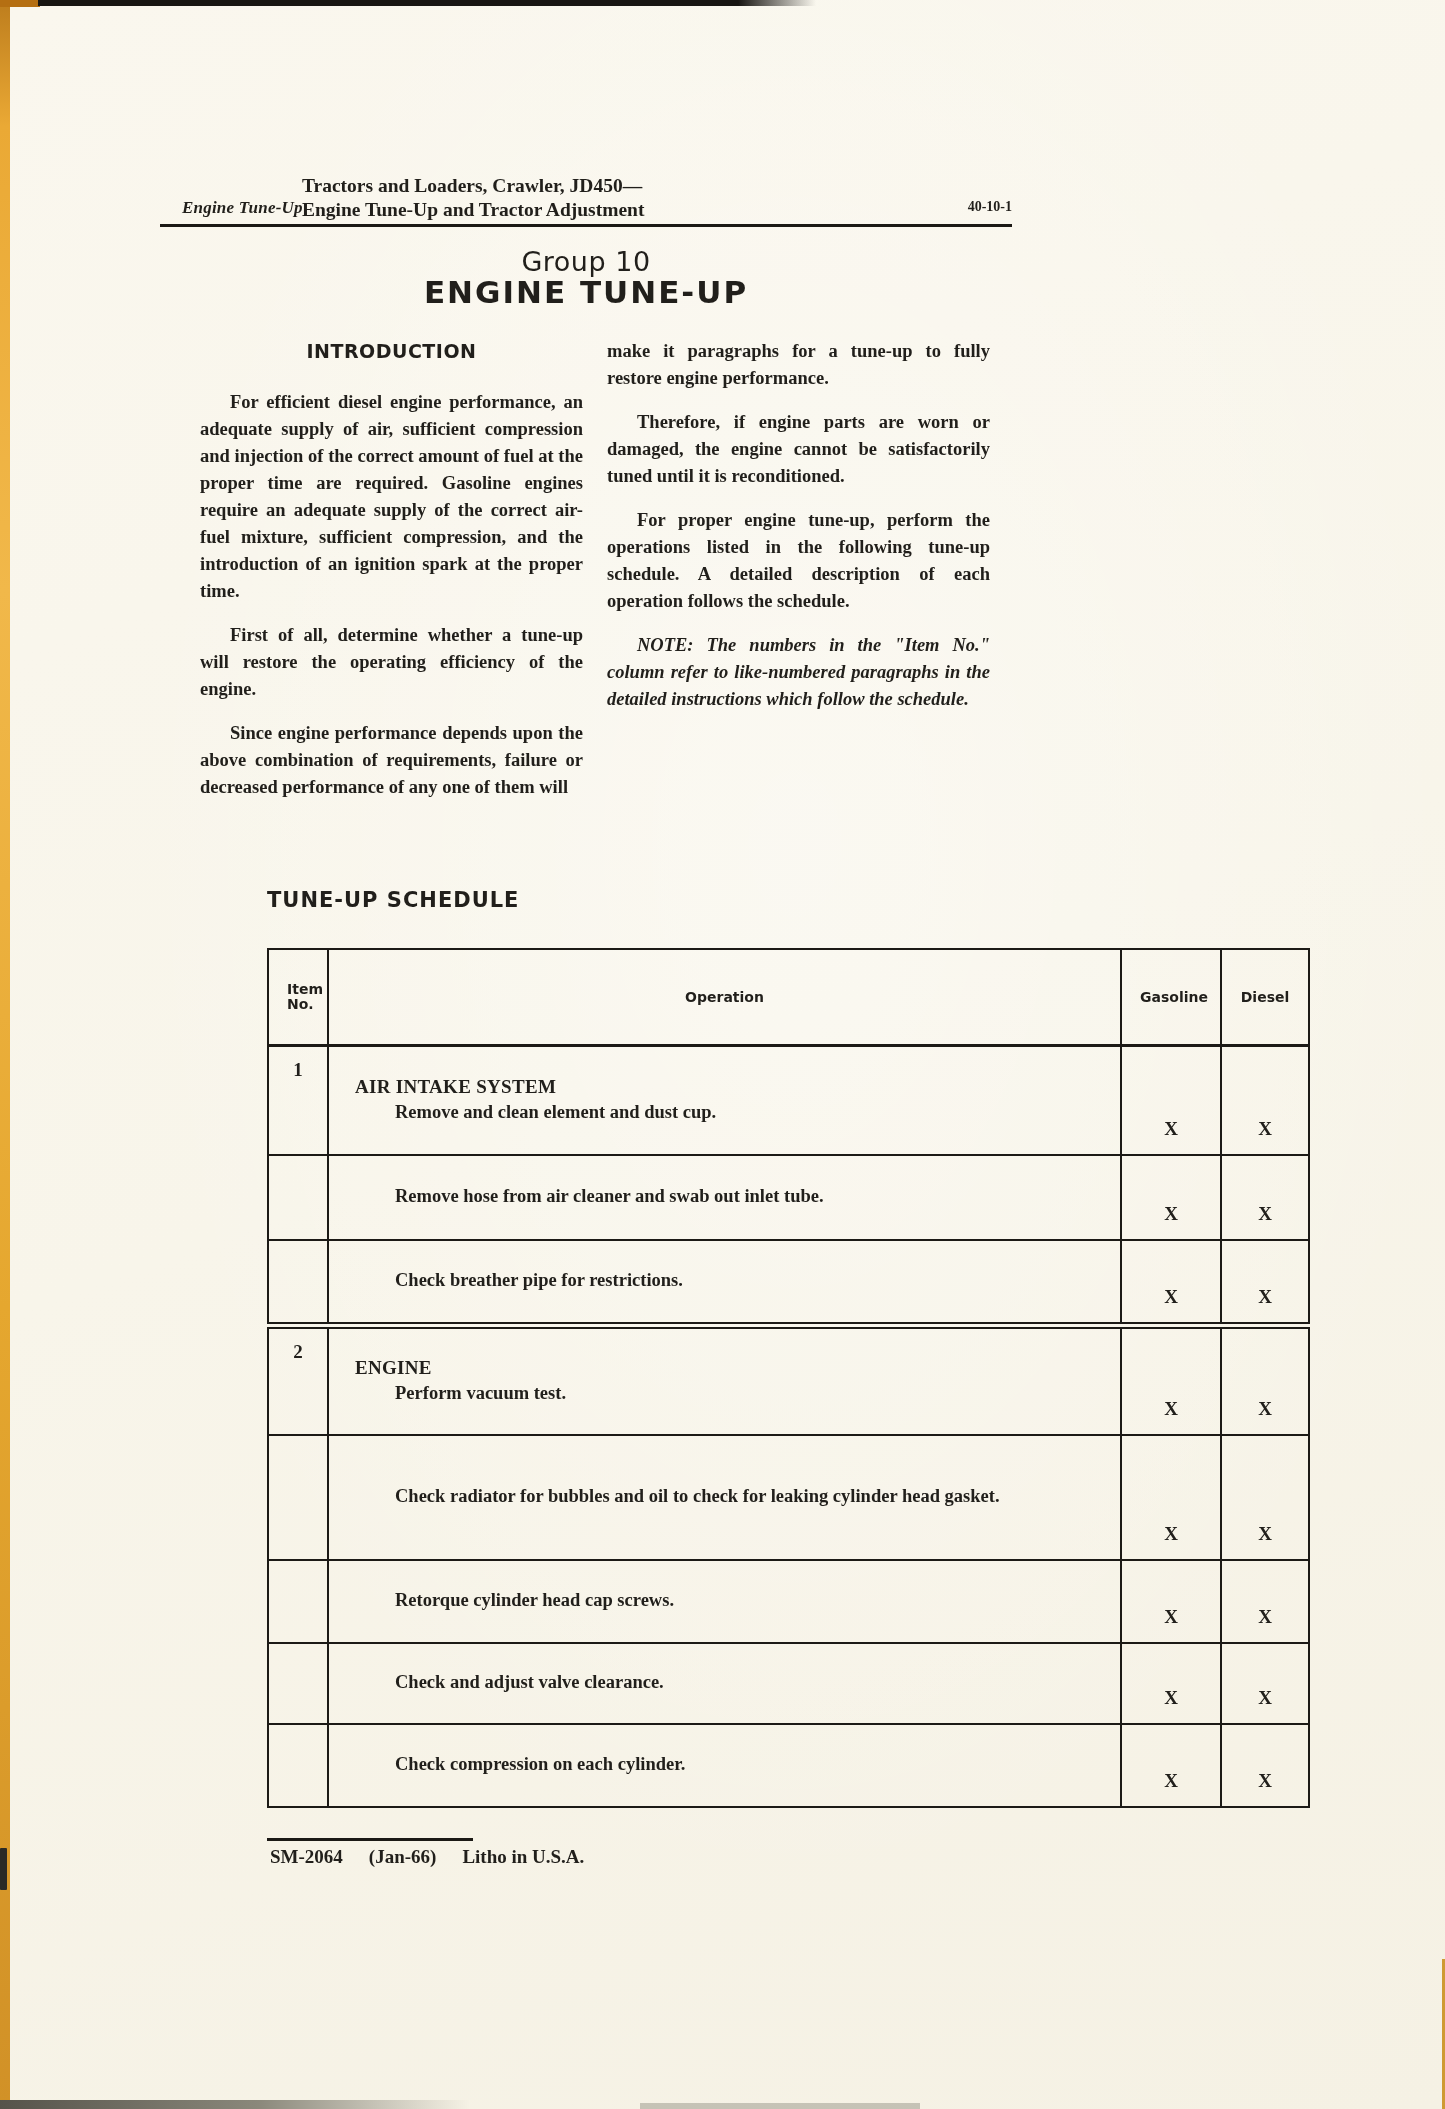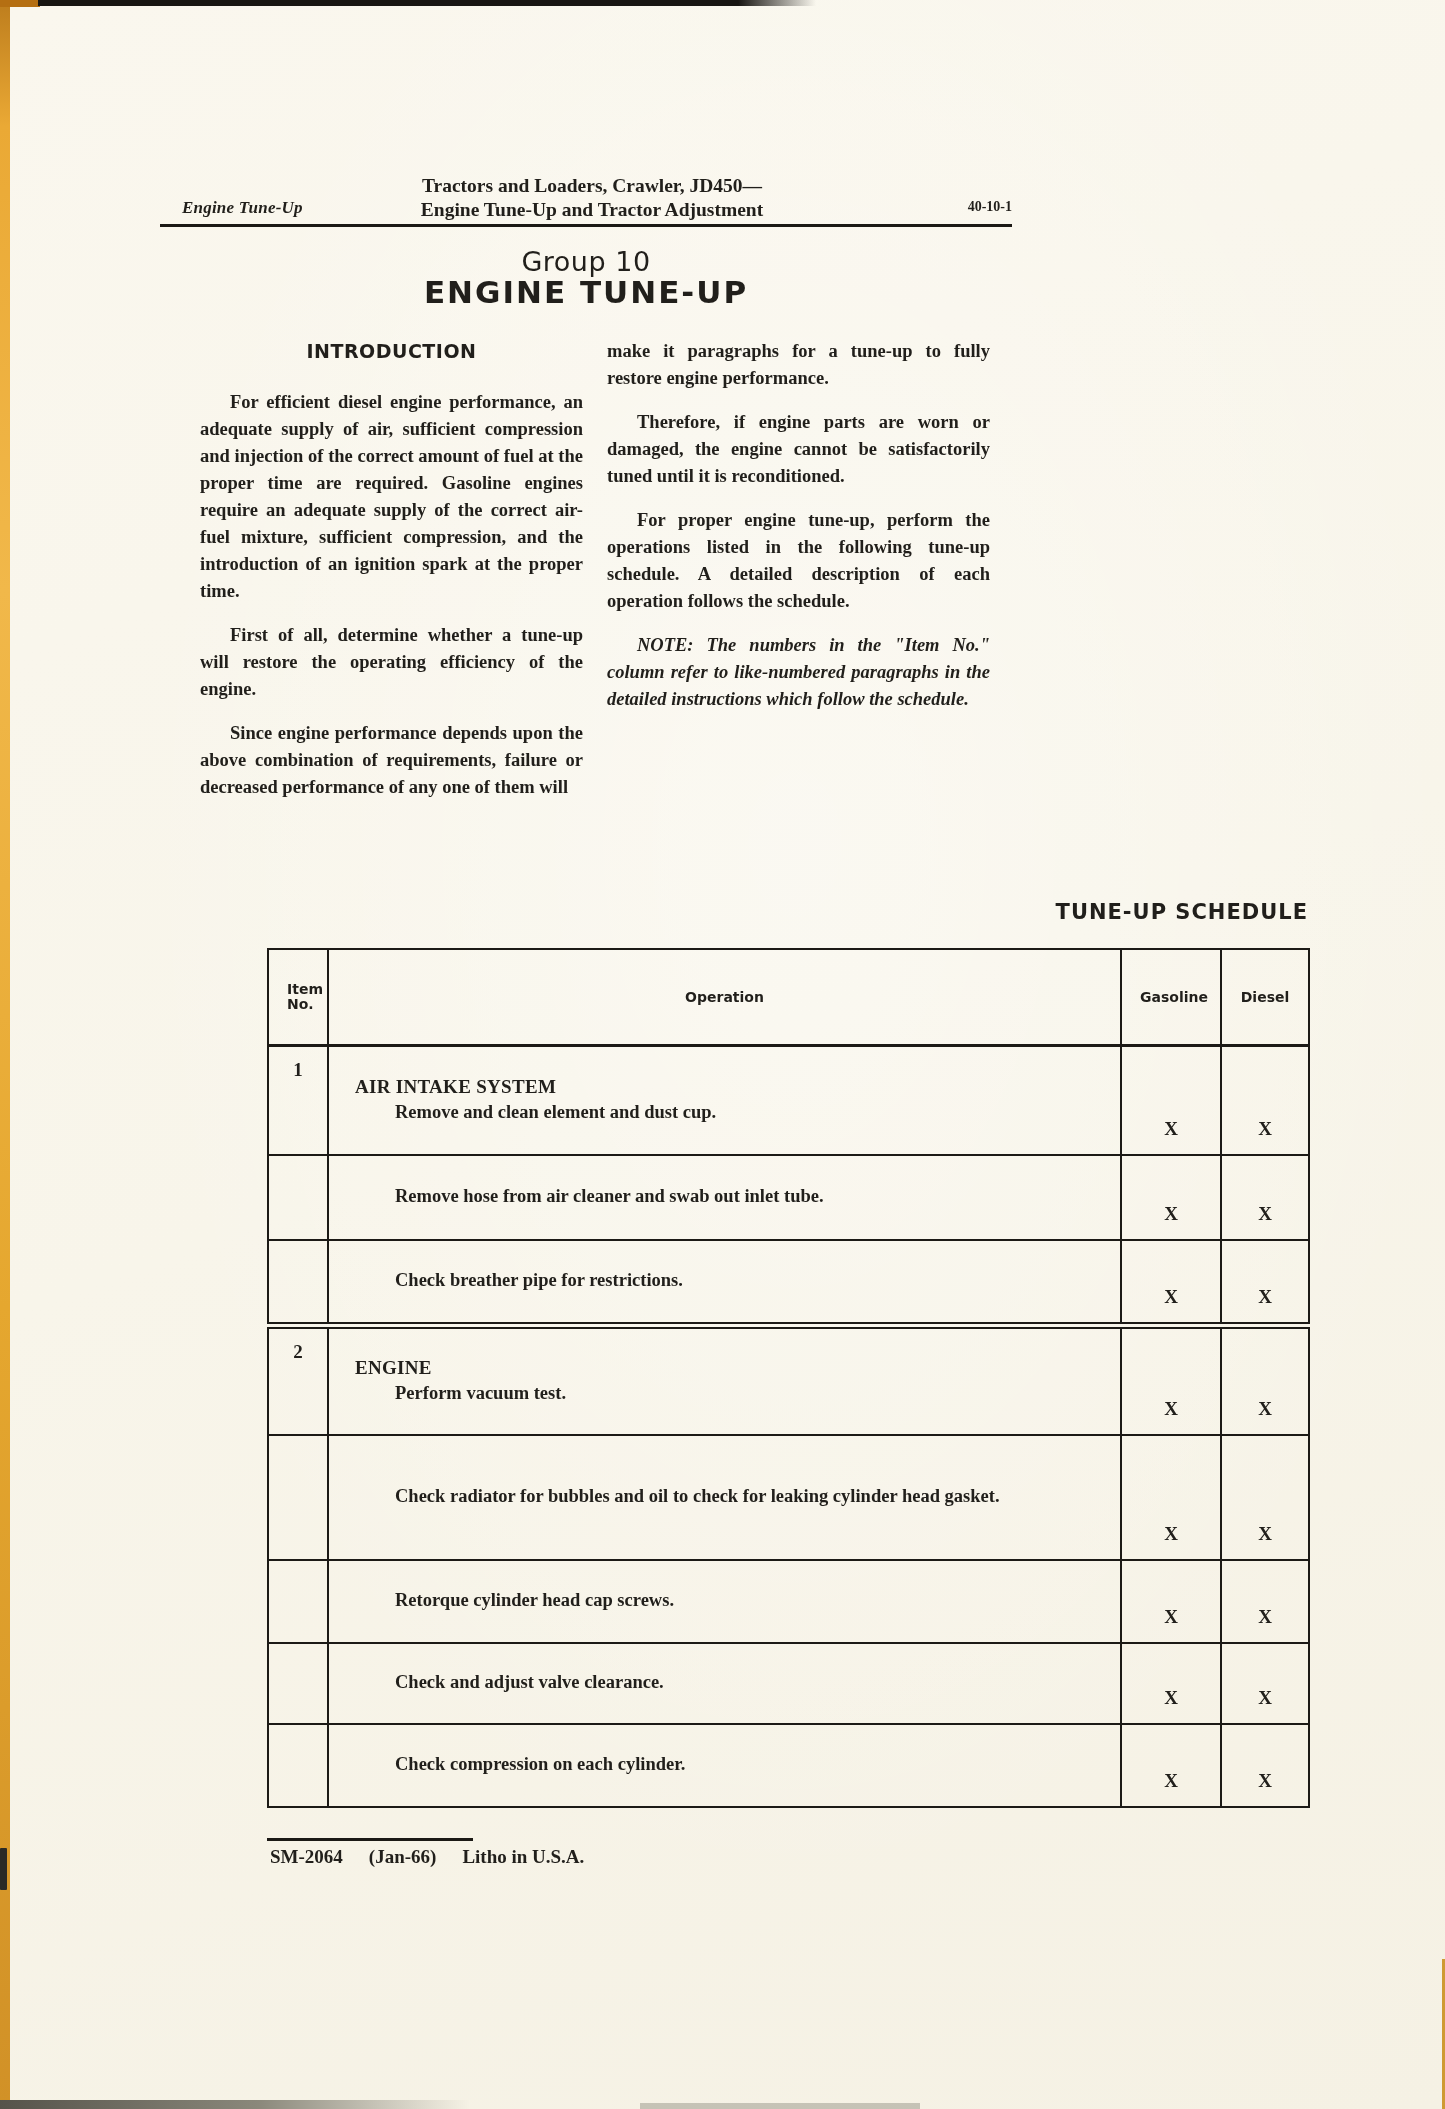--- a/index.html
+++ b/index.html
@@ -21,21 +21,21 @@
     background:linear-gradient(to right,#181613 0%,#181613 90%,rgba(24,22,19,0) 100%);}
   .edge-bottom-1{position:absolute;left:0;bottom:0;width:470px;height:9px;
     background:linear-gradient(to right,#55534a 0%,#8a887b 55%,rgba(160,158,146,0) 100%);}
   .edge-bottom-2{position:absolute;left:640px;bottom:0;width:280px;height:6px;background:rgba(140,138,125,.45);}
   .edge-right-orange{position:absolute;right:0;bottom:0;width:3px;height:150px;background:#cf9a33;}
   .edge-left-mark{position:absolute;left:0;top:1848px;width:7px;height:42px;background:#2a2a26;border-radius:1px;}
 
   
   .running-title{position:absolute;left:182px;top:198px;
     font-style:italic;font-weight:bold;font-size:17px;letter-spacing:.2px;}
-  .header-center{position:absolute;left:302px;top:174px;width:580px;text-align:center;
+  .header-center{position:absolute;left:302px;top:174px;width:580px;
     font-weight:bold;font-size:19.5px;line-height:24px;}
   .page-number{position:absolute;left:880px;top:199px;width:132px;text-align:right;
     font-weight:bold;font-size:14px;}
   .header-rule{position:absolute;left:160px;top:224px;width:852px;height:3px;background:#1b1915;}
 
   
   .group-title{position:absolute;left:160px;top:246px;width:852px;text-align:center;
     font-family:"DejaVu Sans", sans-serif;font-weight:normal;font-size:27px;letter-spacing:.5px;}
   .main-title{position:absolute;left:160px;top:274px;width:852px;text-align:center;
     font-family:"DejaVu Sans", sans-serif;font-weight:bold;font-size:31px;letter-spacing:2px;}
@@ -43,22 +43,22 @@
   
   .columns{position:absolute;left:200px;top:338px;width:790px;display:flex;gap:24px;justify-content:space-between;}
   .col{width:383px;font-weight:bold;font-size:18.5px;line-height:27px;text-align:justify;}
   .intro-heading{text-align:center;font-family:"DejaVu Sans", sans-serif;
     font-weight:bold;font-size:19px;letter-spacing:.5px;margin:0 0 24px 0;}
   .col p{margin:0 0 17px 0;text-indent:30px;}
   .col p.no-indent{text-indent:0;}
   .col p.note{font-style:italic;}
 
   
-  .schedule-title{position:absolute;left:267px;top:888px;width:1041px;text-align:right;
-    font-family:"DejaVu Sans", sans-serif;font-weight:bold;font-size:21px;letter-spacing:1px;margin-top:12px;}
+  .schedule-title{position:absolute;left:267px;top:888px;width:1041px;text-align:left;
+    font-family:"DejaVu Sans", sans-serif;font-weight:bold;font-size:21px;letter-spacing:1px;}
   table.schedule{position:absolute;left:267px;top:948px;width:1041px;
     border-collapse:collapse;table-layout:fixed;}
   table.schedule col.c1{width:60px;}
   table.schedule col.c2{width:793px;}
   table.schedule col.c3{width:100px;}
   table.schedule col.c4{width:88px;}
   table.schedule th, table.schedule td{border:2.5px solid #1c1a16;}
   table.schedule th{
     font-family:"DejaVu Sans", sans-serif;font-weight:bold;font-size:14px;
     text-align:center;vertical-align:middle;height:58px;padding:18px;}

